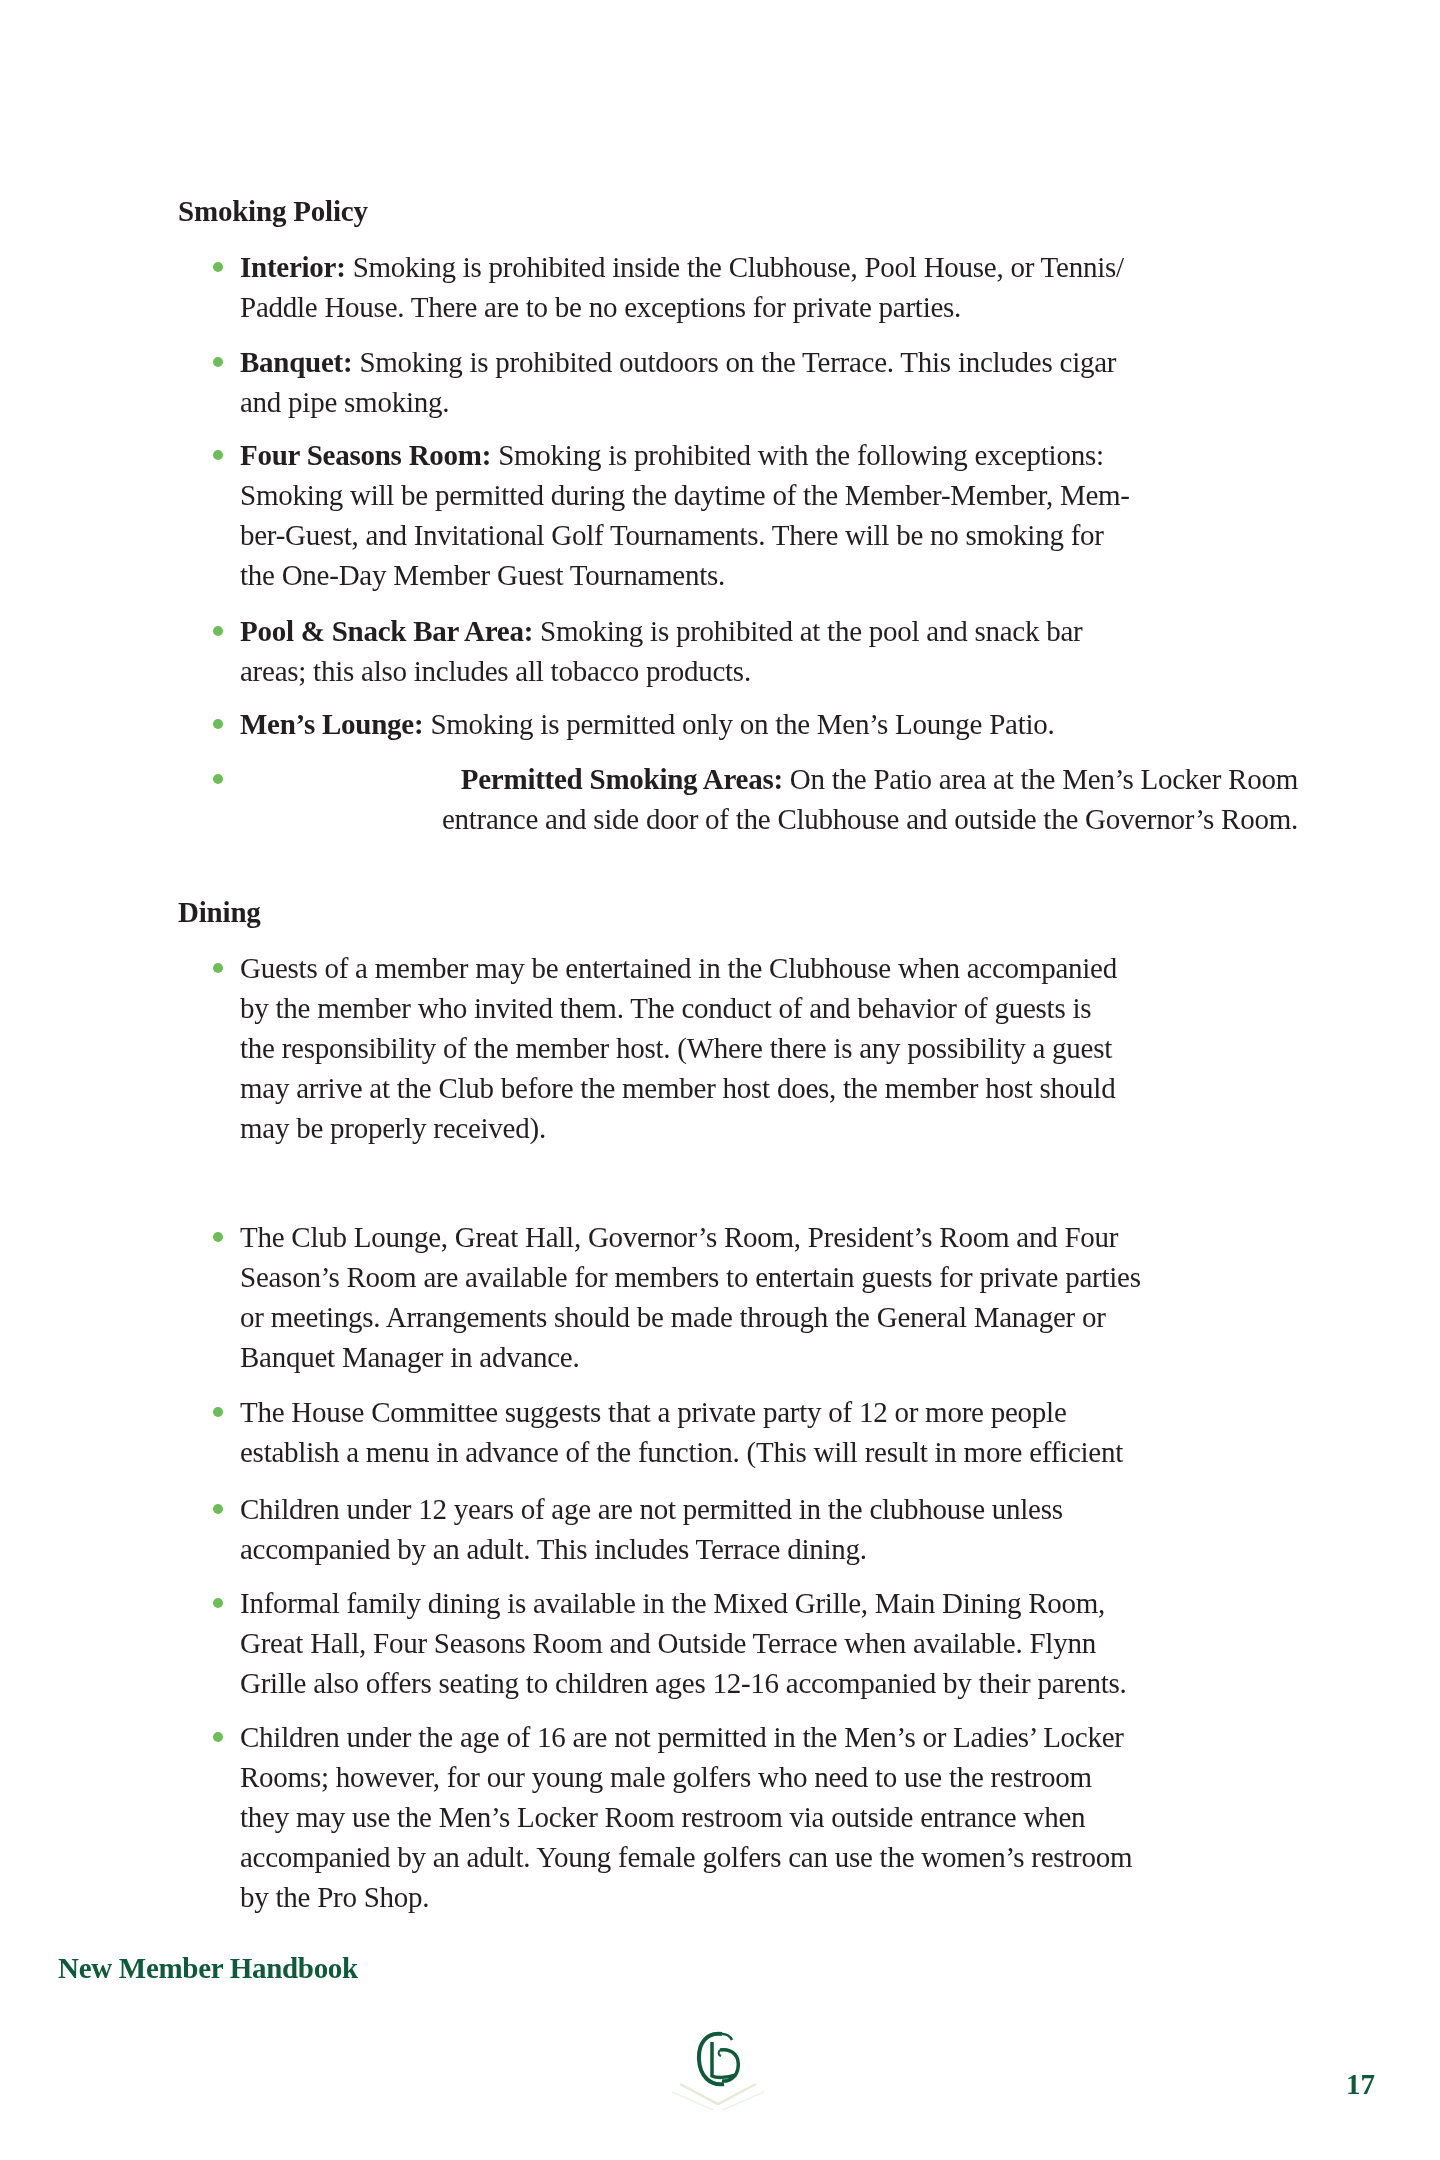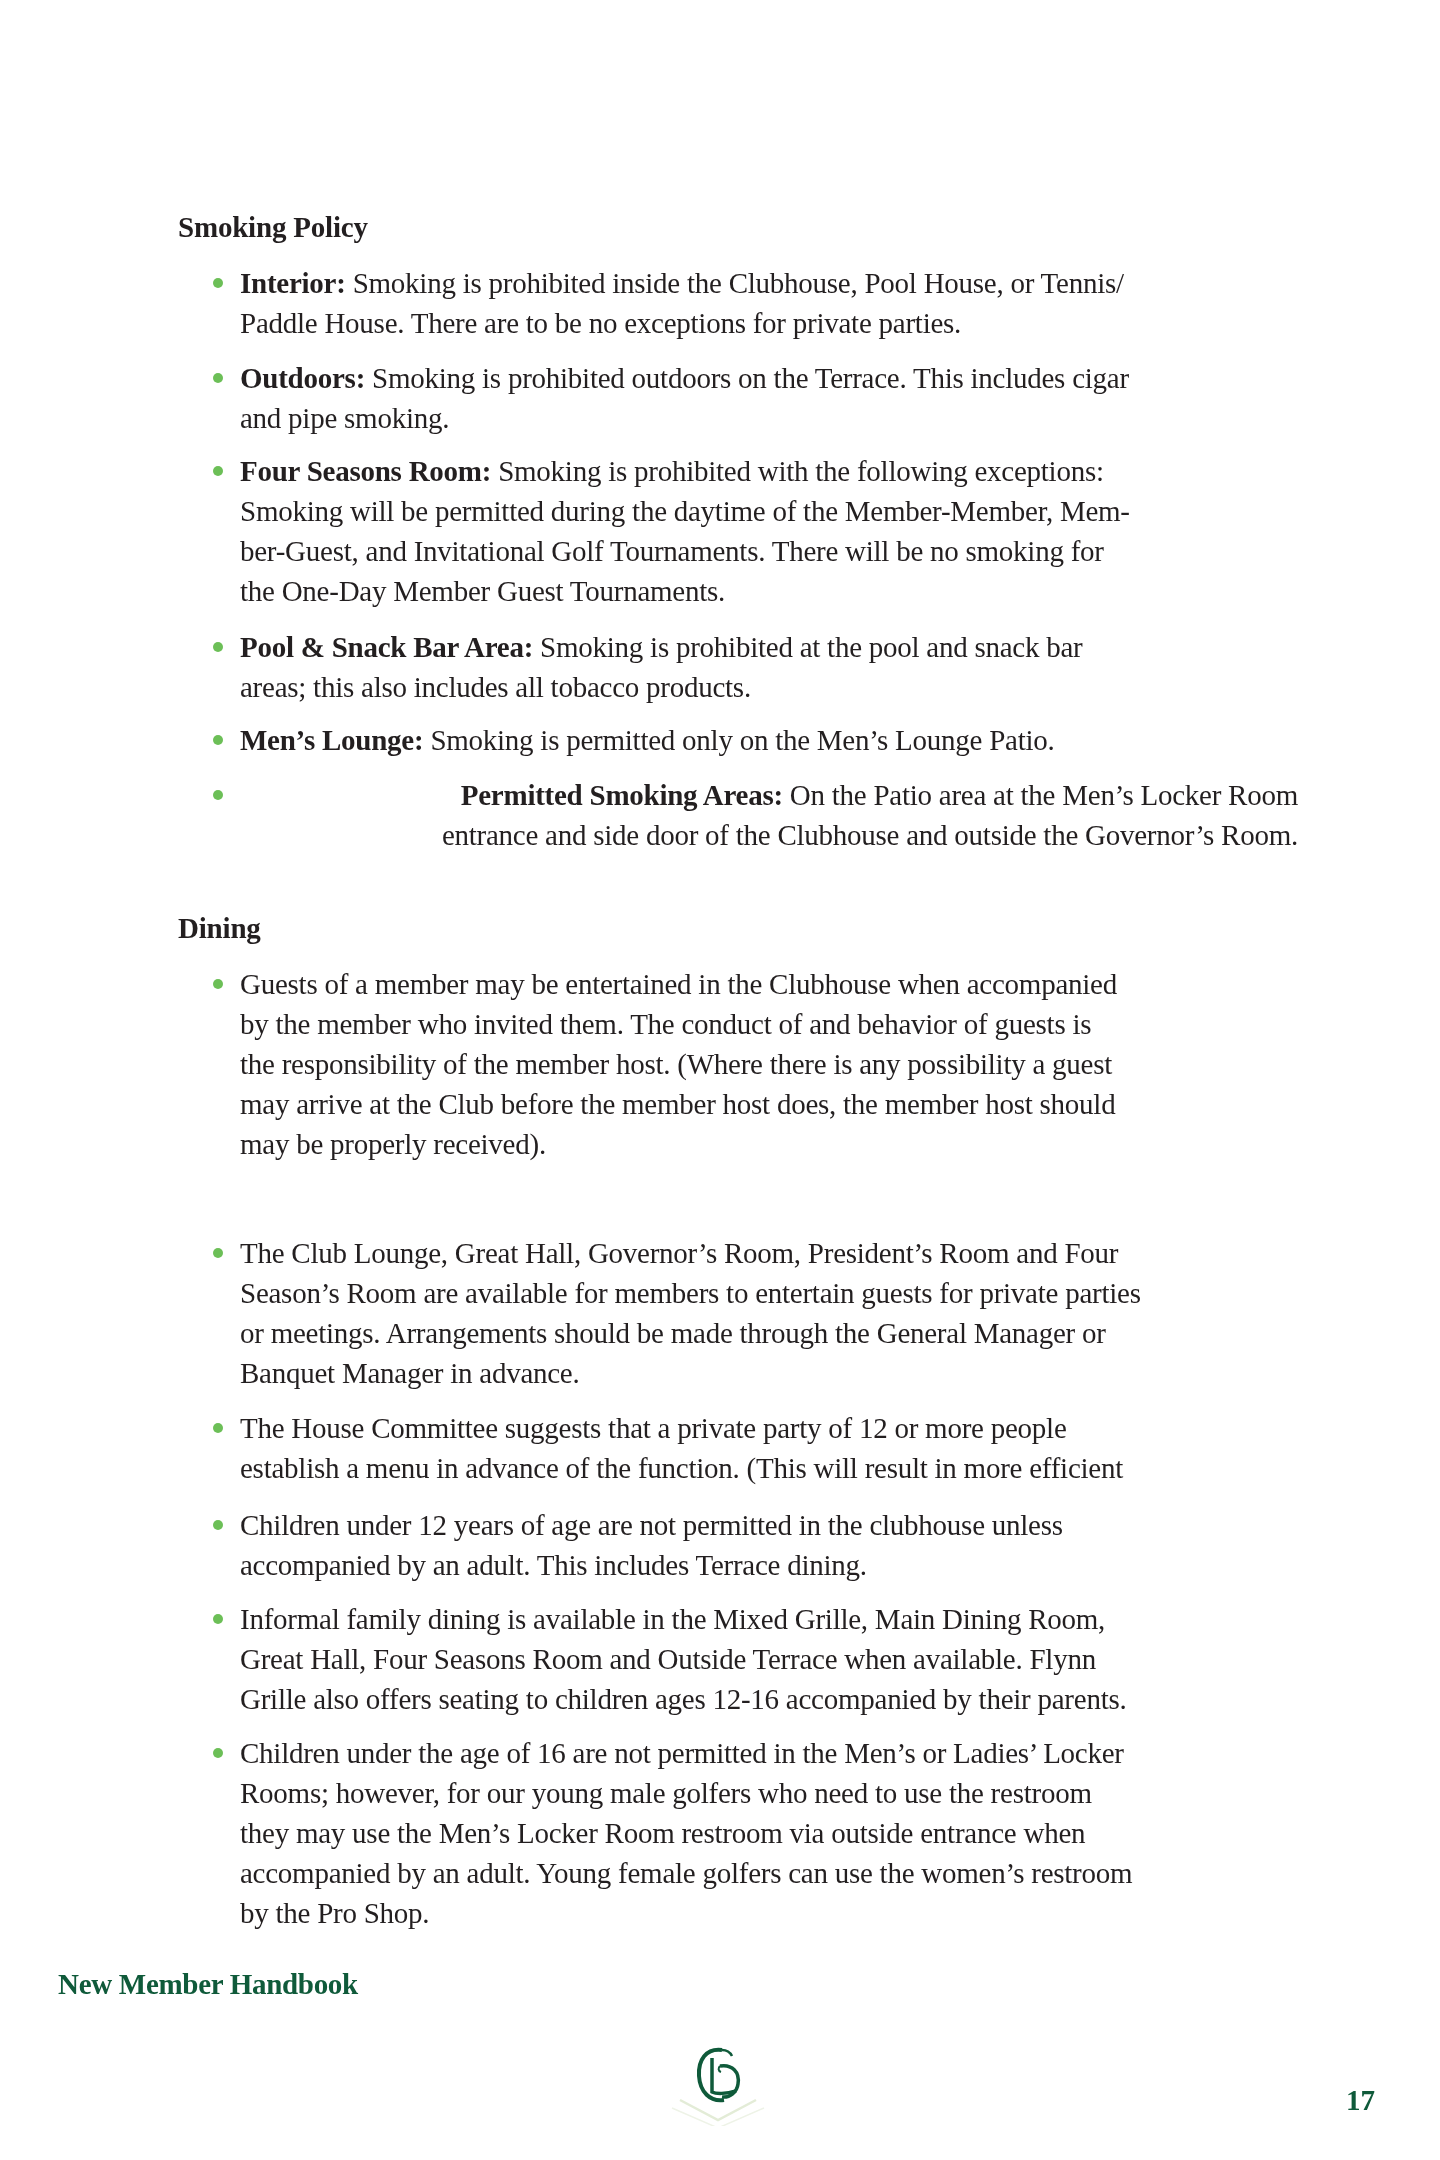--- a/index.html
+++ b/index.html
@@ -1,18 +1,18 @@
 <!DOCTYPE html>
 <html><head>
 <meta charset="utf-8">
 <style>
   html, body { margin: 0; padding: 0; background: #ffffff; }
   body { width: 1440px; height: 2160px; position: relative; overflow: hidden;
          font-family: "Liberation Serif", "DejaVu Serif", serif; color: #231f20; }
-  .page { position: absolute; left: 0; top: 0; width: 1440px; height: 1887px; margin-top: 16px; }
+  .page { position: absolute; left: 0; top: 0; width: 1440px; height: 1887px; }
   .section { position: absolute; left: 178px; width: 1120px; }
   .section-heading { font-weight: bold; font-size: 29px; line-height: 40px; margin: 0; letter-spacing: -0.2px; }
   .bullets { list-style: none; margin: 0; padding: 0; }
   .bullet-item { position: relative; padding-left: 62px; font-size: 29px; line-height: 40px; }
   .bullet-item .dot { position: absolute; left: 35px; top: 15px; width: 10px; height: 10px;
                       border-radius: 50%; background: #6cbf57; }
   .line { display: block; white-space: nowrap; letter-spacing: -0.25px; }
   .lead { font-weight: bold; }
   .footer-title { position: absolute; left: 58px; top: 1952px; font-size: 29px; font-weight: bold;
                   color: #0f5a3a; letter-spacing: -0.3px; white-space: nowrap; }
@@ -29,21 +29,21 @@
   <div class="section" style="top:191px;">
     <h2 class="section-heading">Smoking Policy</h2>
     <ul class="bullets" style="margin-top:16px;">
       <li class="bullet-item">
         <span class="dot"></span>
         <span class="line"><span class="lead">Interior:</span><span> Smoking is prohibited inside the Clubhouse, Pool House, or Tennis/</span></span>
         <span class="line">Paddle House. There are to be no exceptions for private parties.</span>
       </li>
       <li class="bullet-item" style="margin-top:15px;">
         <span class="dot"></span>
-        <span class="line"><span class="lead">Outdoors:</span><span> Smoking is prohibited outdoors on the Terrace. This includes cigar</span></span>
+        <span class="line"><span class="lead">Banquet:</span><span> Smoking is prohibited outdoors on the Terrace. This includes cigar</span></span>
         <span class="line">and pipe smoking.</span>
       </li>
       <li class="bullet-item" style="margin-top:13px;">
         <span class="dot"></span>
         <span class="line"><span class="lead">Four Seasons Room:</span><span> Smoking is prohibited with the following exceptions:</span></span>
         <span class="line">Smoking will be permitted during the daytime of the Member-Member, Mem-</span>
         <span class="line">ber-Guest, and Invitational Golf Tournaments. There will be no smoking for</span>
         <span class="line">the One-Day Member Guest Tournaments.</span>
       </li>
       <li class="bullet-item" style="margin-top:16px;">

